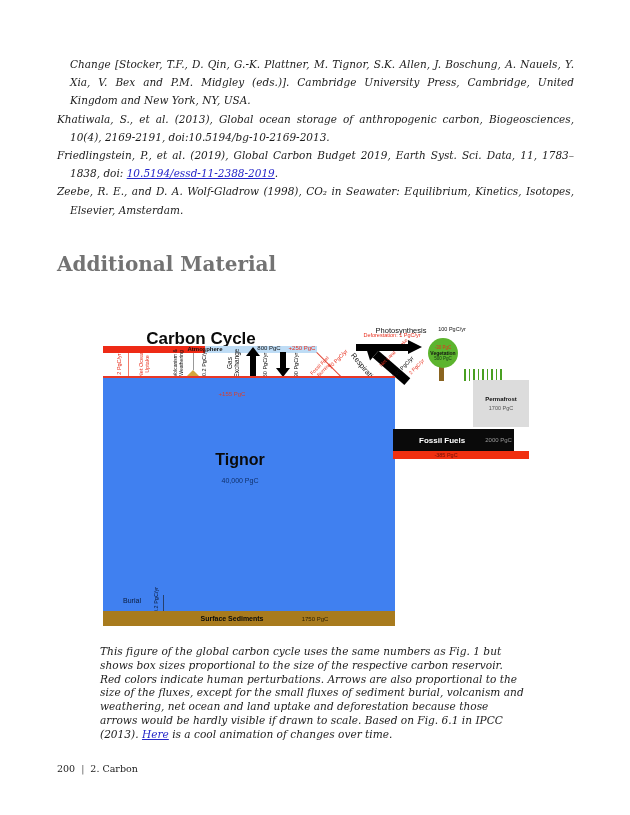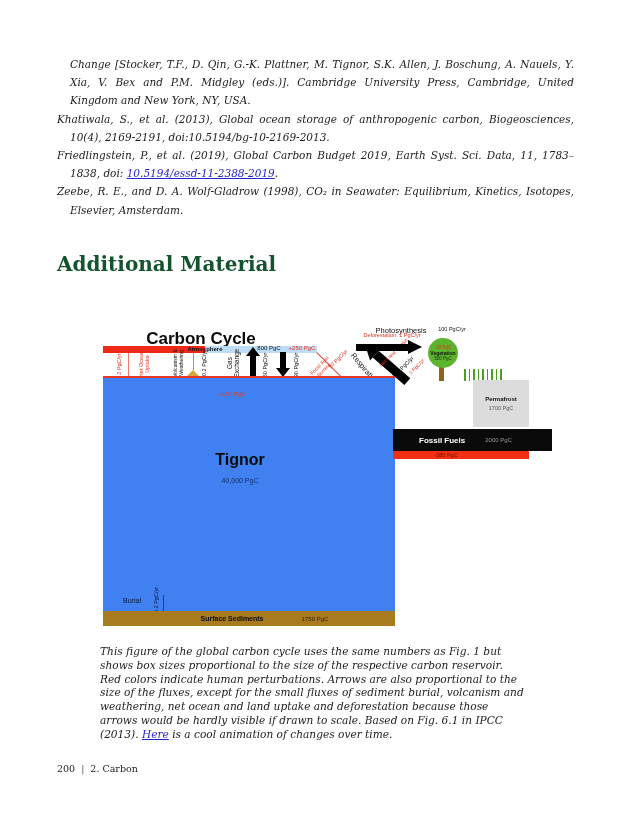--- a/index.html
+++ b/index.html
@@ -8,21 +8,21 @@
 
   
   .refs { position:absolute; left:57px; top:55px; width:517px;
           font-size:10.5px; line-height:18.2px; text-align:justify; color:#1b1b1b; }
   .ref  { padding-left:13px; text-indent:-13px;font-style:italic; }
   .ref.cont { text-indent:0; }
   a.blue-link { color:#2526c8; text-decoration:underline; cursor:pointer; }
 
   
   .section-heading { position:absolute; left:57px; top:252px; margin:0;
-          font-family:"DejaVu Serif", serif; font-size:20px; font-weight:bold; color:#14532d; }
+          font-family:"DejaVu Serif", serif; font-size:20px; font-weight:bold; color:#737373; }
 
   
   .figure { position:absolute; left:100px; top:315px; width:432px; height:318px;
             font-family:"Liberation Sans", sans-serif; color:#111; }
   .abs { position:absolute; }
   .lbl { position:absolute; white-space:pre-line; text-align:center; line-height:1.15;
          transform:translate(-50%,-50%); }
   .rot90 { transform:translate(-50%,-50%) rotate(-90deg); }
   .rot45 { transform:translate(-50%,-50%) rotate(-45deg); }
   .rotP50 { transform:translate(-50%,-50%) rotate(50deg); }
@@ -123,21 +123,21 @@
 
     <div class="abs" style="left:3px;top:296px;width:292px;height:15px;background:#a87b1e;"></div>
     <div class="lbl bold" style="left:132px;top:304px;font-size:7px;white-space:nowrap;color:#0a0a0a;">Surface Sediments</div>
     <div class="lbl" style="left:215px;top:304px;font-size:6px;white-space:nowrap;color:#2e2002;">1750 PgC</div>
 
     <div class="abs" style="left:373px;top:65px;width:56px;height:47px;background:#dcdcdc;display:flex;flex-direction:column;align-items:center;justify-content:center;line-height:1.7;">
       <span class="bold" style="font-size:6px;">Permafrost</span>
       <span style="font-size:5.5px;color:#555;">1700 PgC</span>
     </div>
 
-    <div class="abs" style="left:293px;top:114px;width:159px;height:22px;background:#0a0a0a;display:flex;align-items:center;">
+    <div class="abs" style="left:293px;top:114px;width:121px;height:22px;background:#0a0a0a;display:flex;align-items:center;">
       <span class="bold" style="font-size:8px;color:#ffffff;margin-left:26px;">Fossil Fuels</span>
       <span style="font-size:6px;color:#9a9a9a;margin-left:20px;">2000 PgC</span>
     </div>
     <div class="abs" style="left:293px;top:136px;width:136px;height:8px;background:#f03010;display:flex;align-items:center;justify-content:center;">
       <span style="font-size:5.5px;color:#6e1006;margin-right:30px;">-385 PgC</span>
     </div>
   </div>
 
   <div class="caption">
     <span>This figure of the global carbon cycle uses the same numbers as Fig. 1 but shows box sizes proportional to the size of the respective carbon reservoir. Red colors indicate human perturbations. Arrows are also proportional to the size of the fluxes, except for the small fluxes of sediment burial, volcanism and weathering, net ocean and land uptake and deforestation because those arrows would be hardly visible if drawn to scale. Based on Fig. 6.1 in IPCC (2013). </span><a class="blue-link">Here</a><span> is a cool animation of changes over time.</span>

